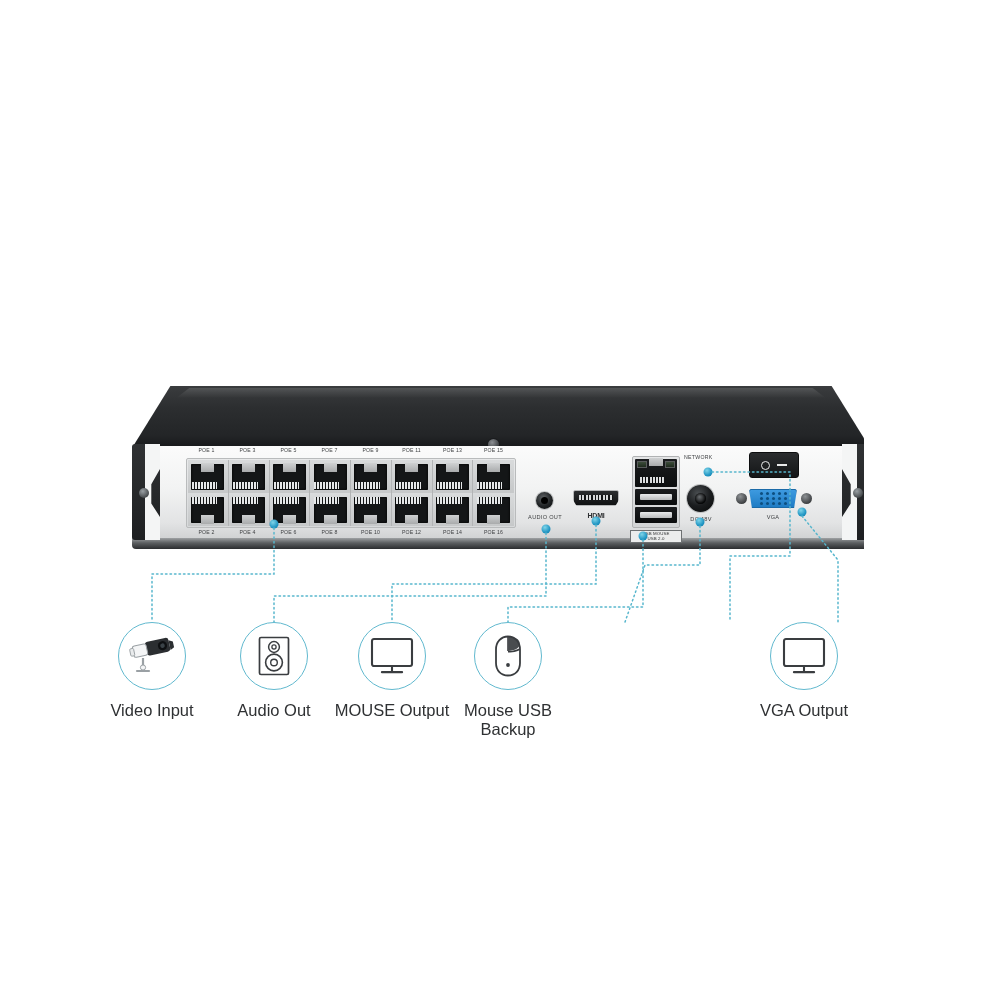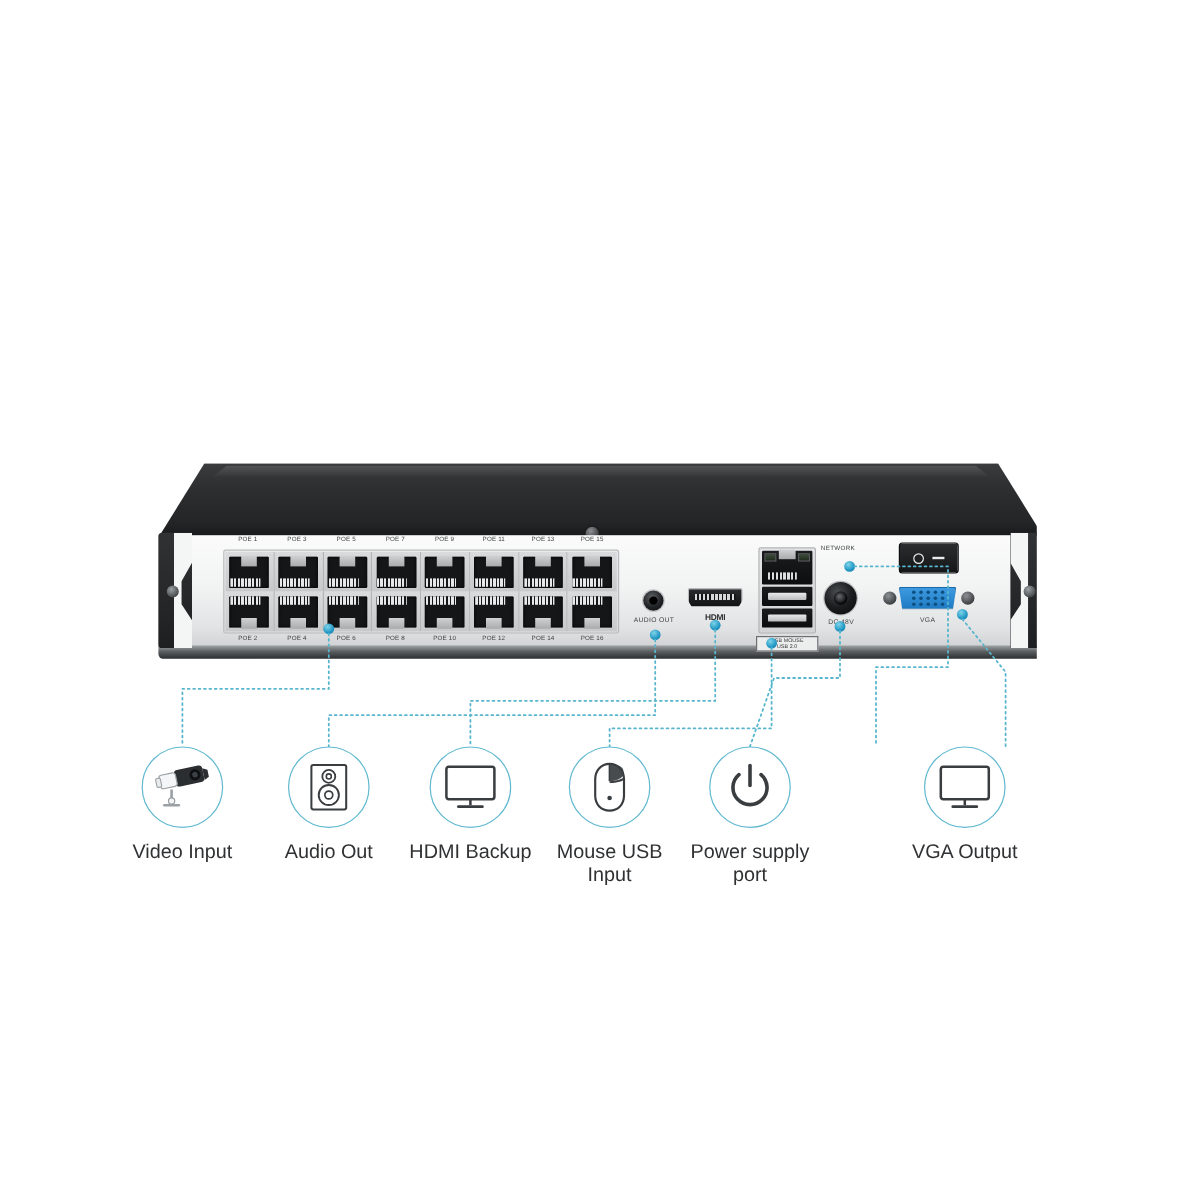--- a/index.html
+++ b/index.html
@@ -612,47 +612,37 @@
   </div>
 
   <div class="legend-item" style="left:392px; top:622px;">
     <div class="legend-circle">
       <svg width="44" height="38" viewBox="0 0 44 38">
         <rect x="2" y="2" width="40" height="27" rx="2" fill="none" stroke="#3a3d40" stroke-width="2.1"></rect>
         <path d="M22,29 L22,34" stroke="#3a3d40" stroke-width="2.1"></path>
         <path d="M12,35.2 L32,35.2" stroke="#3a3d40" stroke-width="2.3" stroke-linecap="round"></path>
       </svg>
     </div>
-    <div class="legend-label">HDMI Backup</div>
+    <div class="legend-label">MOUSE Output</div>
   </div>
 
   <div class="legend-item" style="left:508px; top:622px;">
     <div class="legend-circle">
       <svg width="28" height="42" viewBox="0 0 28 42">
         <path d="M14,1.5 C21,1.5 26,7 26,14.5 L26,28 C26,35.5 21,40.5 14,40.5 C7,40.5 2,35.5 2,28 L2,14.5 C2,7 7,1.5 14,1.5 Z" fill="none" stroke="#3a3d40" stroke-width="1.8"></path>
         <path d="M14,1.8 L14,16" stroke="#3a3d40" stroke-width="1.6"></path>
         <path d="M14,16 C20,16 25,14 26,12.5 L26,14.5 C26,15.5 20,17.6 14,17.6 Z" fill="#3a3d40"></path>
         <path d="M25.6,8 C25.6,4 20.5,1.7 14.4,1.7 L14.4,16 C20.5,15.6 25.6,13 25.6,9.5 Z" fill="#3a3d40" opacity="0.92"></path>
         <circle cx="14" cy="30" r="1.9" fill="#3a3d40"></circle>
       </svg>
     </div>
     <div class="legend-label">Mouse USB
-Input</div>
+Backup</div>
   </div>
 
-  <div class="legend-item" style="left:625px; top:622px;">
-    <div class="legend-circle">
-      <svg width="42" height="42" viewBox="0 0 42 42">
-        <path d="M11.8,10.5 A14.2,14.2 0 1 0 30.2,10.5" fill="none" stroke="#3a3d40" stroke-width="3" stroke-linecap="round"></path>
-        <path d="M21,3 L21,19.5" stroke="#3a3d40" stroke-width="3" stroke-linecap="round"></path>
-      </svg>
-    </div>
-    <div class="legend-label">Power supply
-port</div>
-  </div>
 
 
   <div class="legend-item" style="left:804px; top:622px;">
     <div class="legend-circle">
       <svg width="44" height="38" viewBox="0 0 44 38">
         <rect x="2" y="2" width="40" height="27" rx="2" fill="none" stroke="#3a3d40" stroke-width="2.1"></rect>
         <path d="M22,29 L22,34" stroke="#3a3d40" stroke-width="2.1"></path>
         <path d="M12,35.2 L32,35.2" stroke="#3a3d40" stroke-width="2.3" stroke-linecap="round"></path>
       </svg>
     </div>

